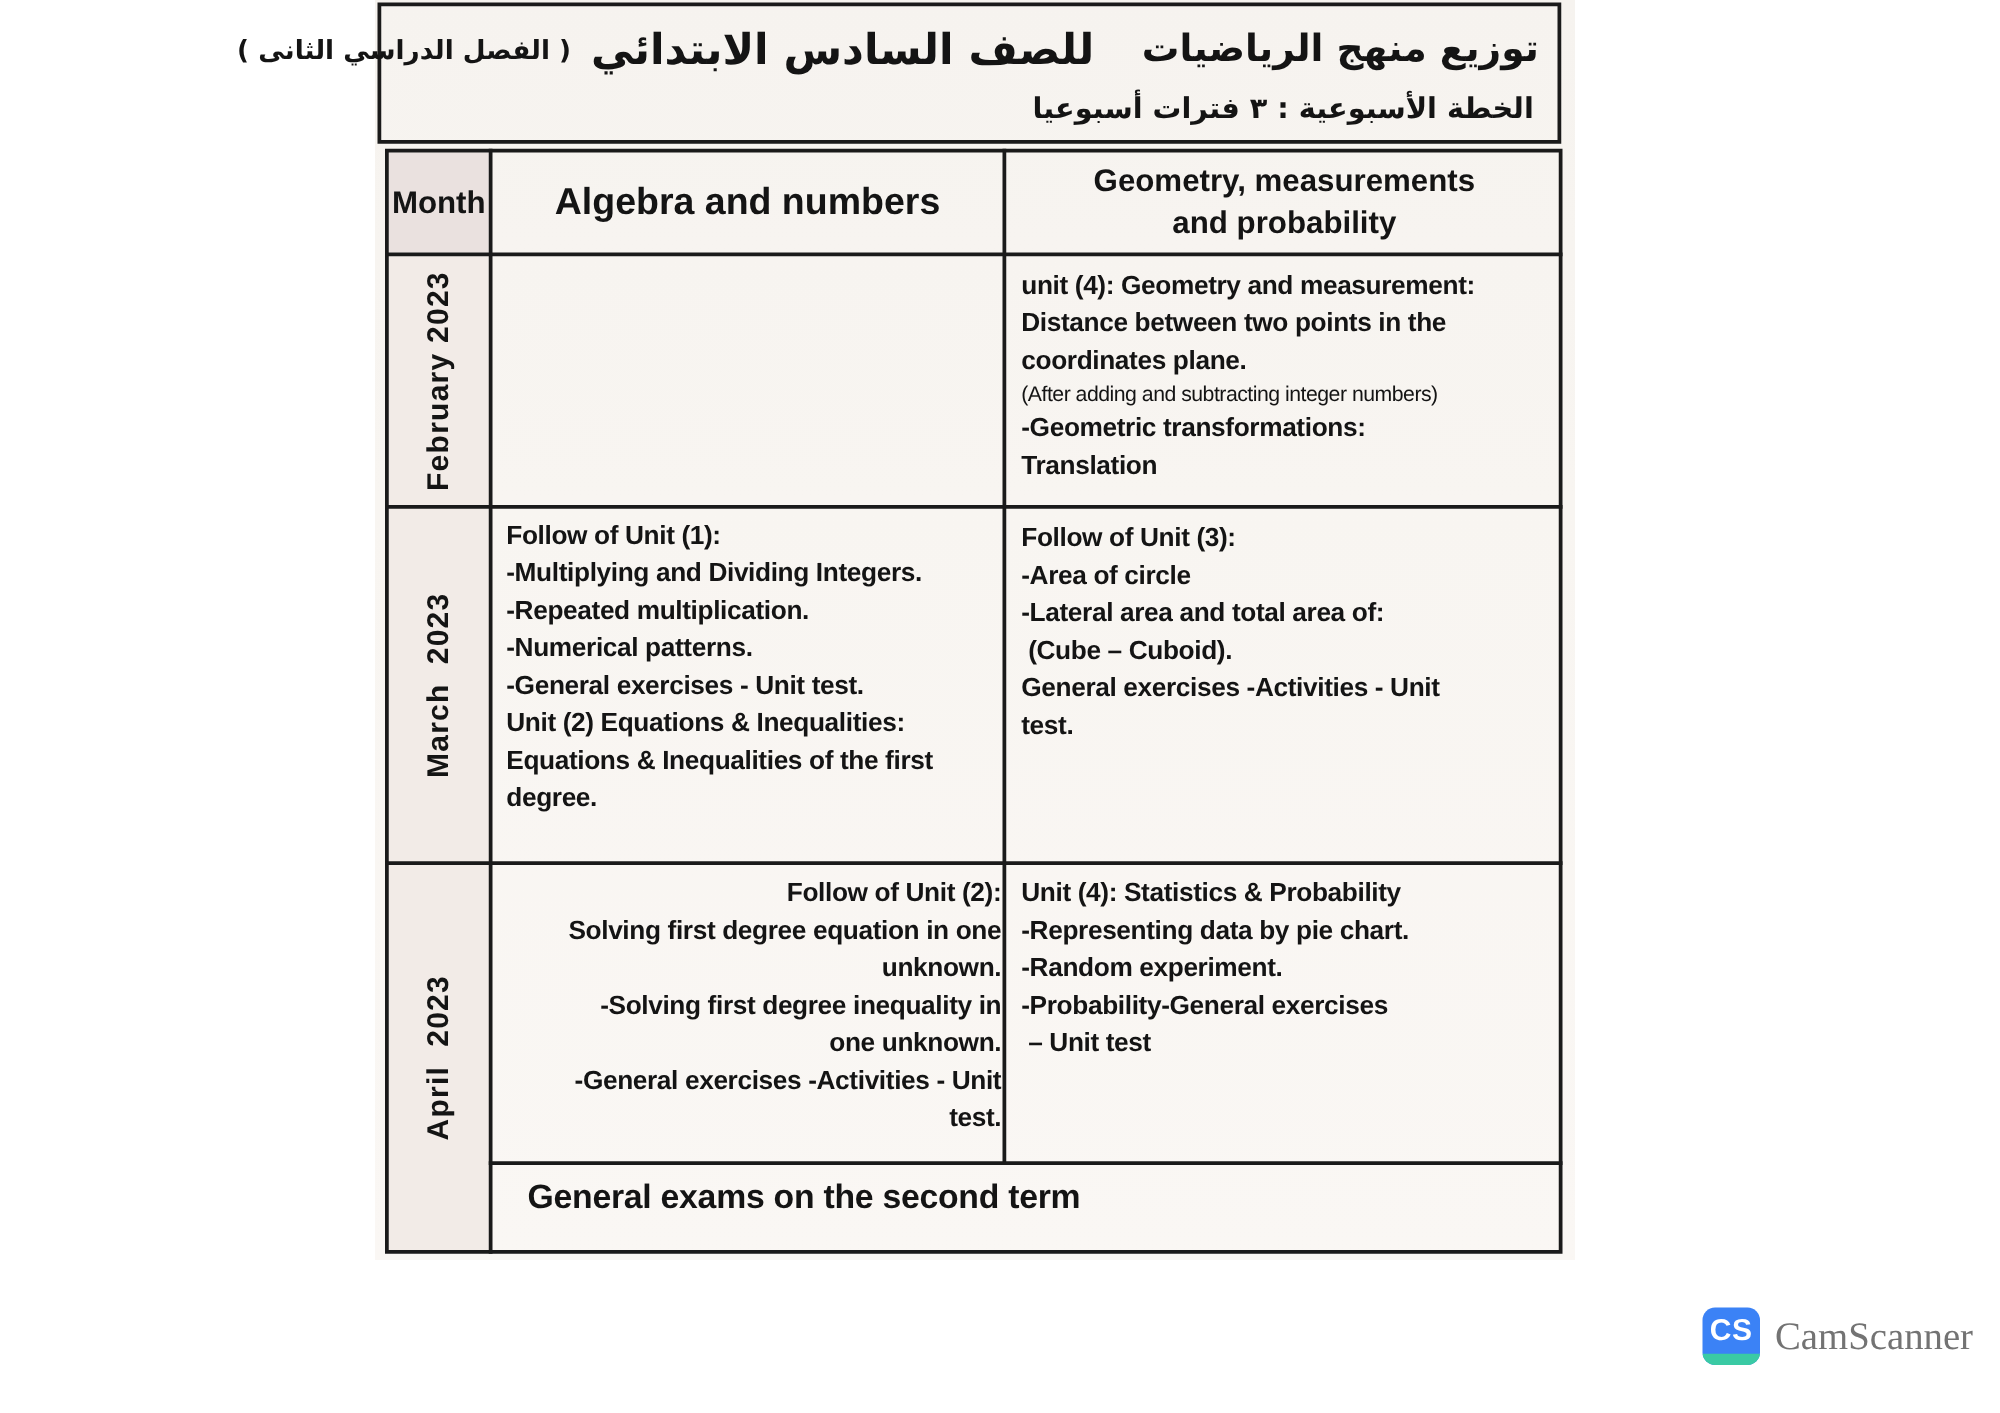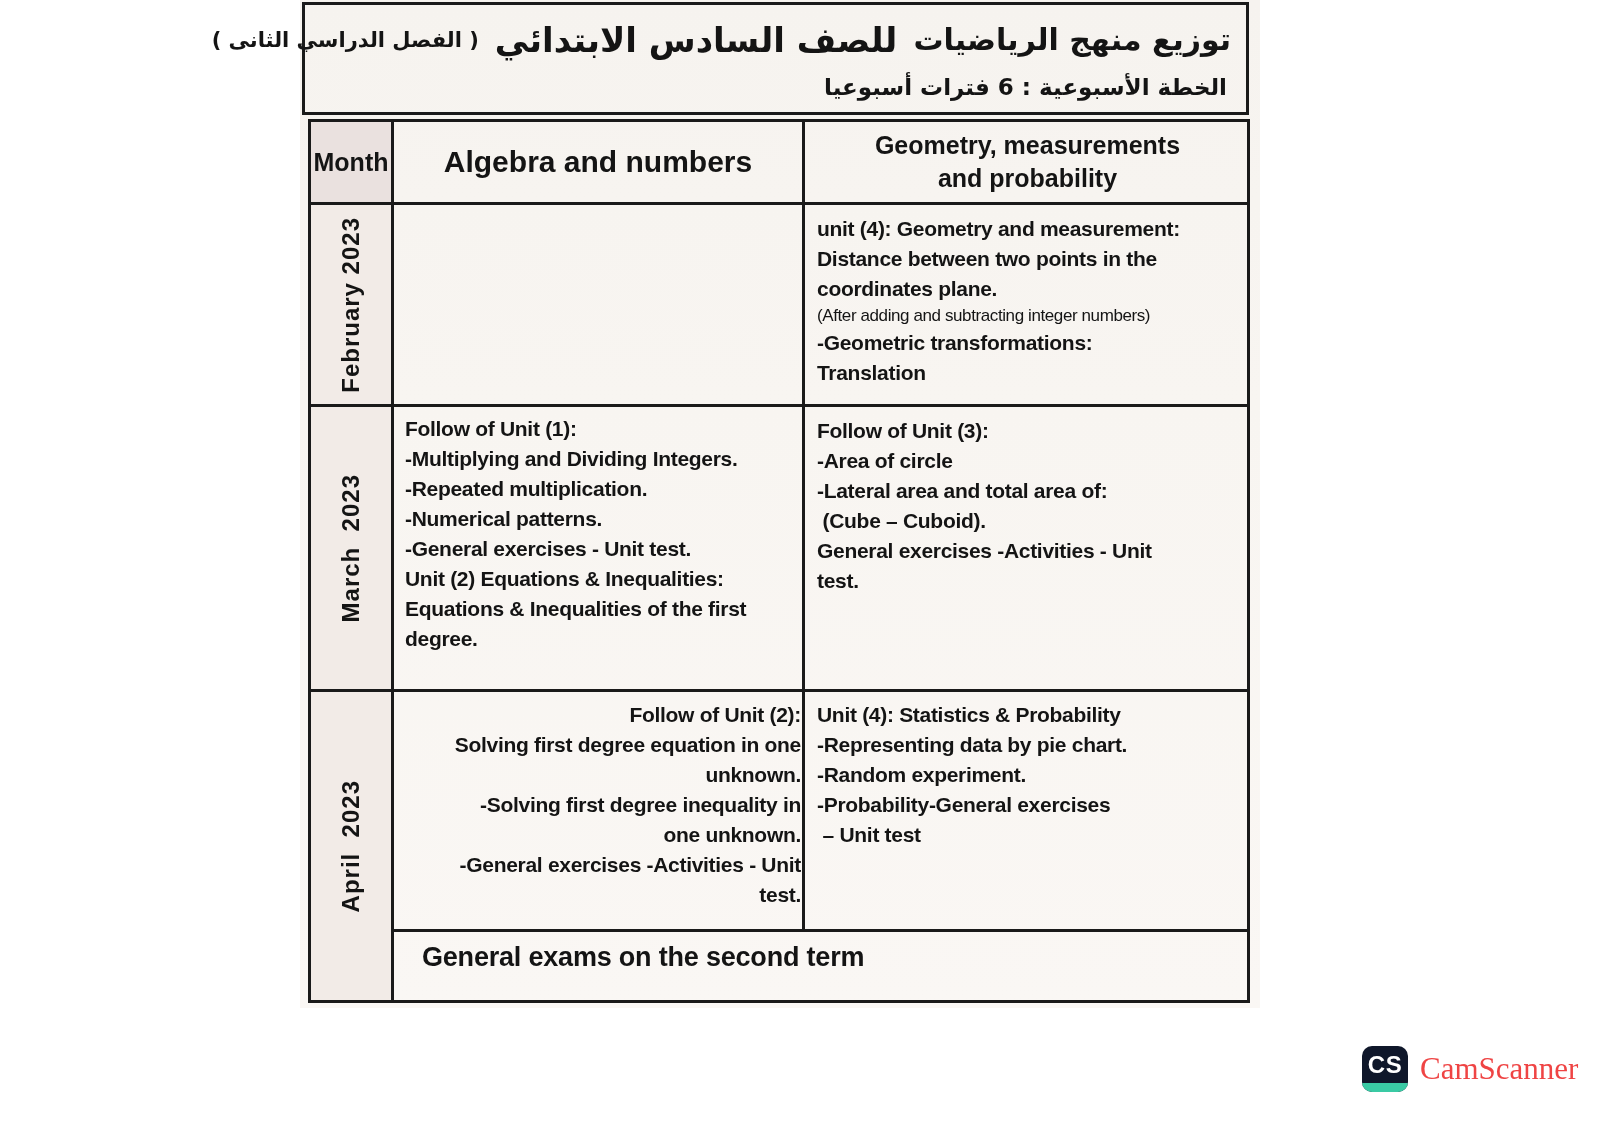--- a/index.html
+++ b/index.html
@@ -8,21 +8,21 @@
          background:linear-gradient(180deg,#f6f3ef 0%,#f8f5f1 40%,#faf7f4 100%);}
   
   .box{position:absolute;border:3px solid #1a1a1a;box-sizing:border-box;}
   .line{position:absolute;background:#1a1a1a;}
   .bgrect{position:absolute;}
   
   .title-wrap{position:absolute;left:2px;top:2px;width:947px;height:113px;box-sizing:border-box;
               display:flex;flex-direction:column;justify-content:center;padding:6px 18px 4px 18px;}
   .t1{direction:rtl;display:flex;align-items:center;gap:16px;font-weight:bold;
       font-family:"DejaVu Sans",sans-serif;white-space:nowrap;}
-  .t1 .seg-main{font-size:30px;}
+  .t1 .seg-main{font-size:30px;margin-left:22px;}
   .t1 .seg-grade{font-size:34px;}
   .t1 .seg-term{font-size:21px;}
   .t2{direction:rtl;display:flex;gap:140px;font-weight:bold;font-size:23px;margin-top:14px;
       font-family:"DejaVu Sans",sans-serif;white-space:nowrap;padding-right:4px;}
   
   .hcell{position:absolute;display:flex;align-items:center;justify-content:center;text-align:center;
          font-weight:bold;white-space:pre-line;box-sizing:border-box;}
   .h-month{font-size:25px;}
   .h-algebra{font-size:30px;}
   .h-geometry{font-size:25px;line-height:33px;}
@@ -30,46 +30,46 @@
   .month-cell{position:absolute;display:flex;align-items:center;justify-content:center;}
   .month-label{writing-mode:vertical-rl;transform:rotate(180deg);font-weight:bold;font-size:24px;
                letter-spacing:1px;white-space:pre;}
   
   .content{position:absolute;font-weight:bold;font-size:21px;line-height:30px;letter-spacing:-0.3px;
            white-space:pre;box-sizing:border-box;}
   .note{font-size:17px;line-height:24px;letter-spacing:-0.4px;white-space:pre;}
   .exams{position:absolute;font-weight:bold;font-size:27px;letter-spacing:-0.2px;white-space:pre;}
   
   .cswrap{position:absolute;left:1362px;top:1046px;display:flex;align-items:center;gap:12px;}
-  .cs-icon{position:relative;width:46px;height:46px;background:#0f172a;border-radius:10px;overflow:hidden;
+  .cs-icon{position:relative;width:46px;height:46px;background:#3b82f6;border-radius:10px;overflow:hidden;
            display:flex;align-items:flex-start;justify-content:center;}
   .cs-initials{color:#ffffff;font-weight:bold;font-size:24px;letter-spacing:0.5px;margin-top:5px;
                font-family:"Liberation Sans",sans-serif;}
   .cs-bar{position:absolute;bottom:0;left:0;width:100%;height:9px;background:#3acaa4;}
-  .cs-name{font-family:"Liberation Serif",serif;font-size:31px;color:#ef4444;}
+  .cs-name{font-family:"Liberation Serif",serif;font-size:31px;color:#737373;}
 </style>
 </head>
 <body>
 
 <div class="canvas">
 
   <div class="paper">
 
     <div class="bgrect" style="left:11px;top:122px;width:80px;height:80px;background:#eae1df;"></div>
     <div class="bgrect" style="left:11px;top:205px;width:80px;height:795px;background:#f2ebe7;"></div>
 
     <div class="box" style="left:2px;top:2px;width:947px;height:113px;"></div>
     <div class="title-wrap">
       <div class="t1">
         <span class="seg-main">توزيع منهج الرياضيات</span>
         <span class="seg-grade">للصف السادس الابتدائي</span>
         <span class="seg-term">( الفصل الدراسي الثانى )</span>
       </div>
       <div class="t2">
-        <span>الخطة الأسبوعية : 6 فترات أسبوعيا</span>
+        <span>الخطة الأسبوعية : ٣ فترات أسبوعيا</span>
       </div>
     </div>
 
     <div class="box" style="left:8px;top:119px;width:942px;height:884px;"></div>
     <div class="line" style="left:91px;top:119px;width:3px;height:884px;"></div>
     <div class="line" style="left:502px;top:119px;width:3px;height:813px;"></div>
     <div class="line" style="left:8px;top:202px;width:942px;height:3px;"></div>
     <div class="line" style="left:8px;top:404px;width:942px;height:3px;"></div>
     <div class="line" style="left:8px;top:689px;width:942px;height:3px;"></div>
     <div class="line" style="left:91px;top:929px;width:859px;height:3px;"></div>

